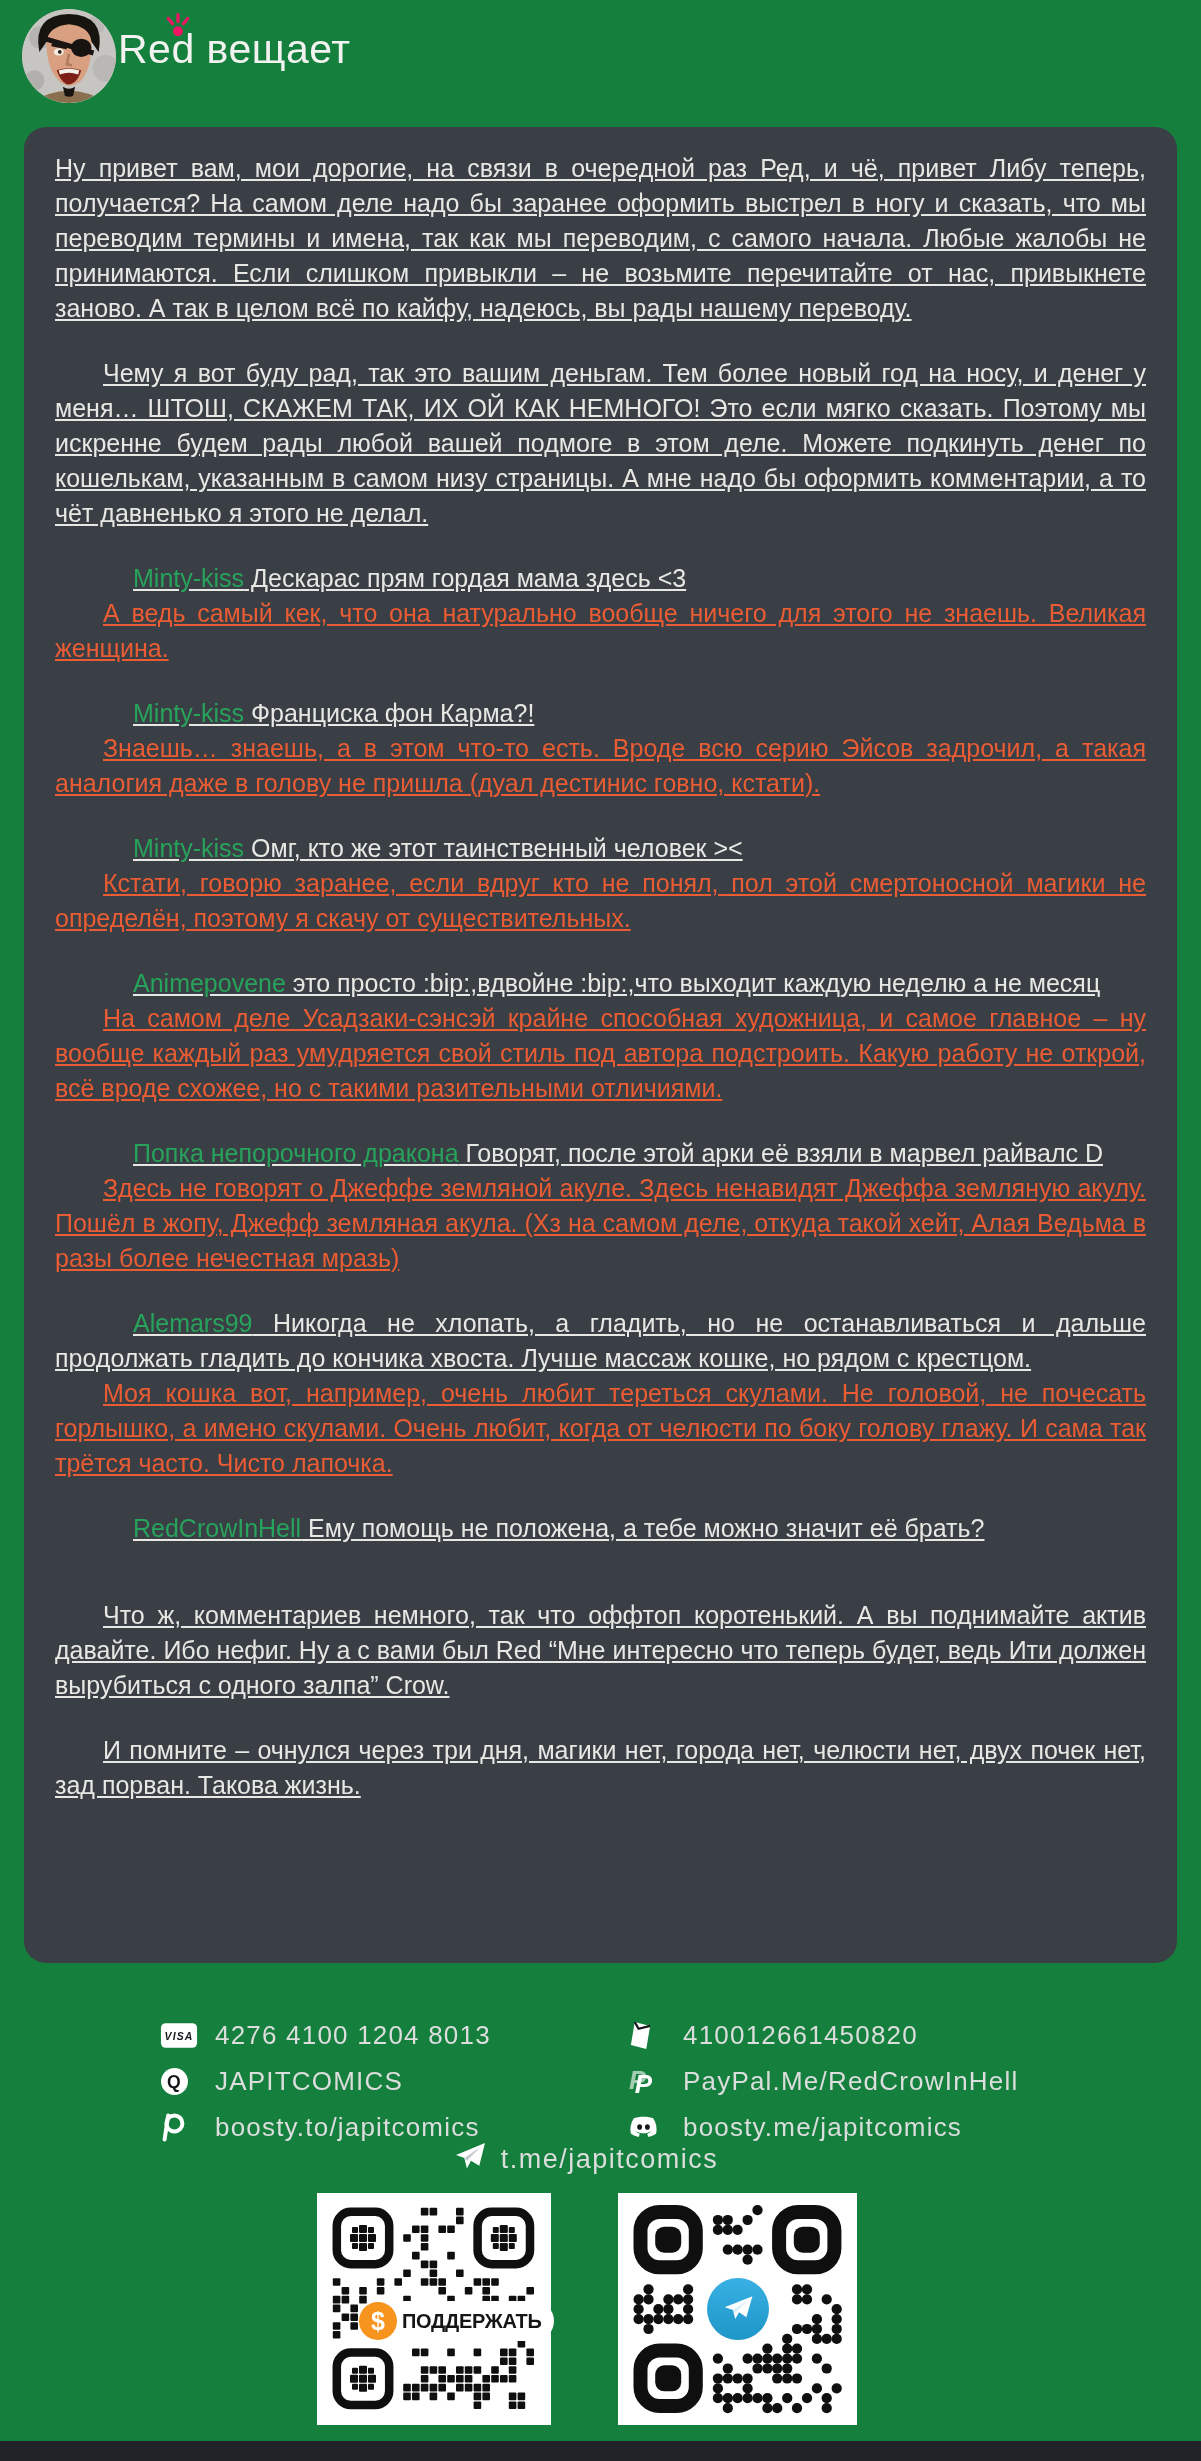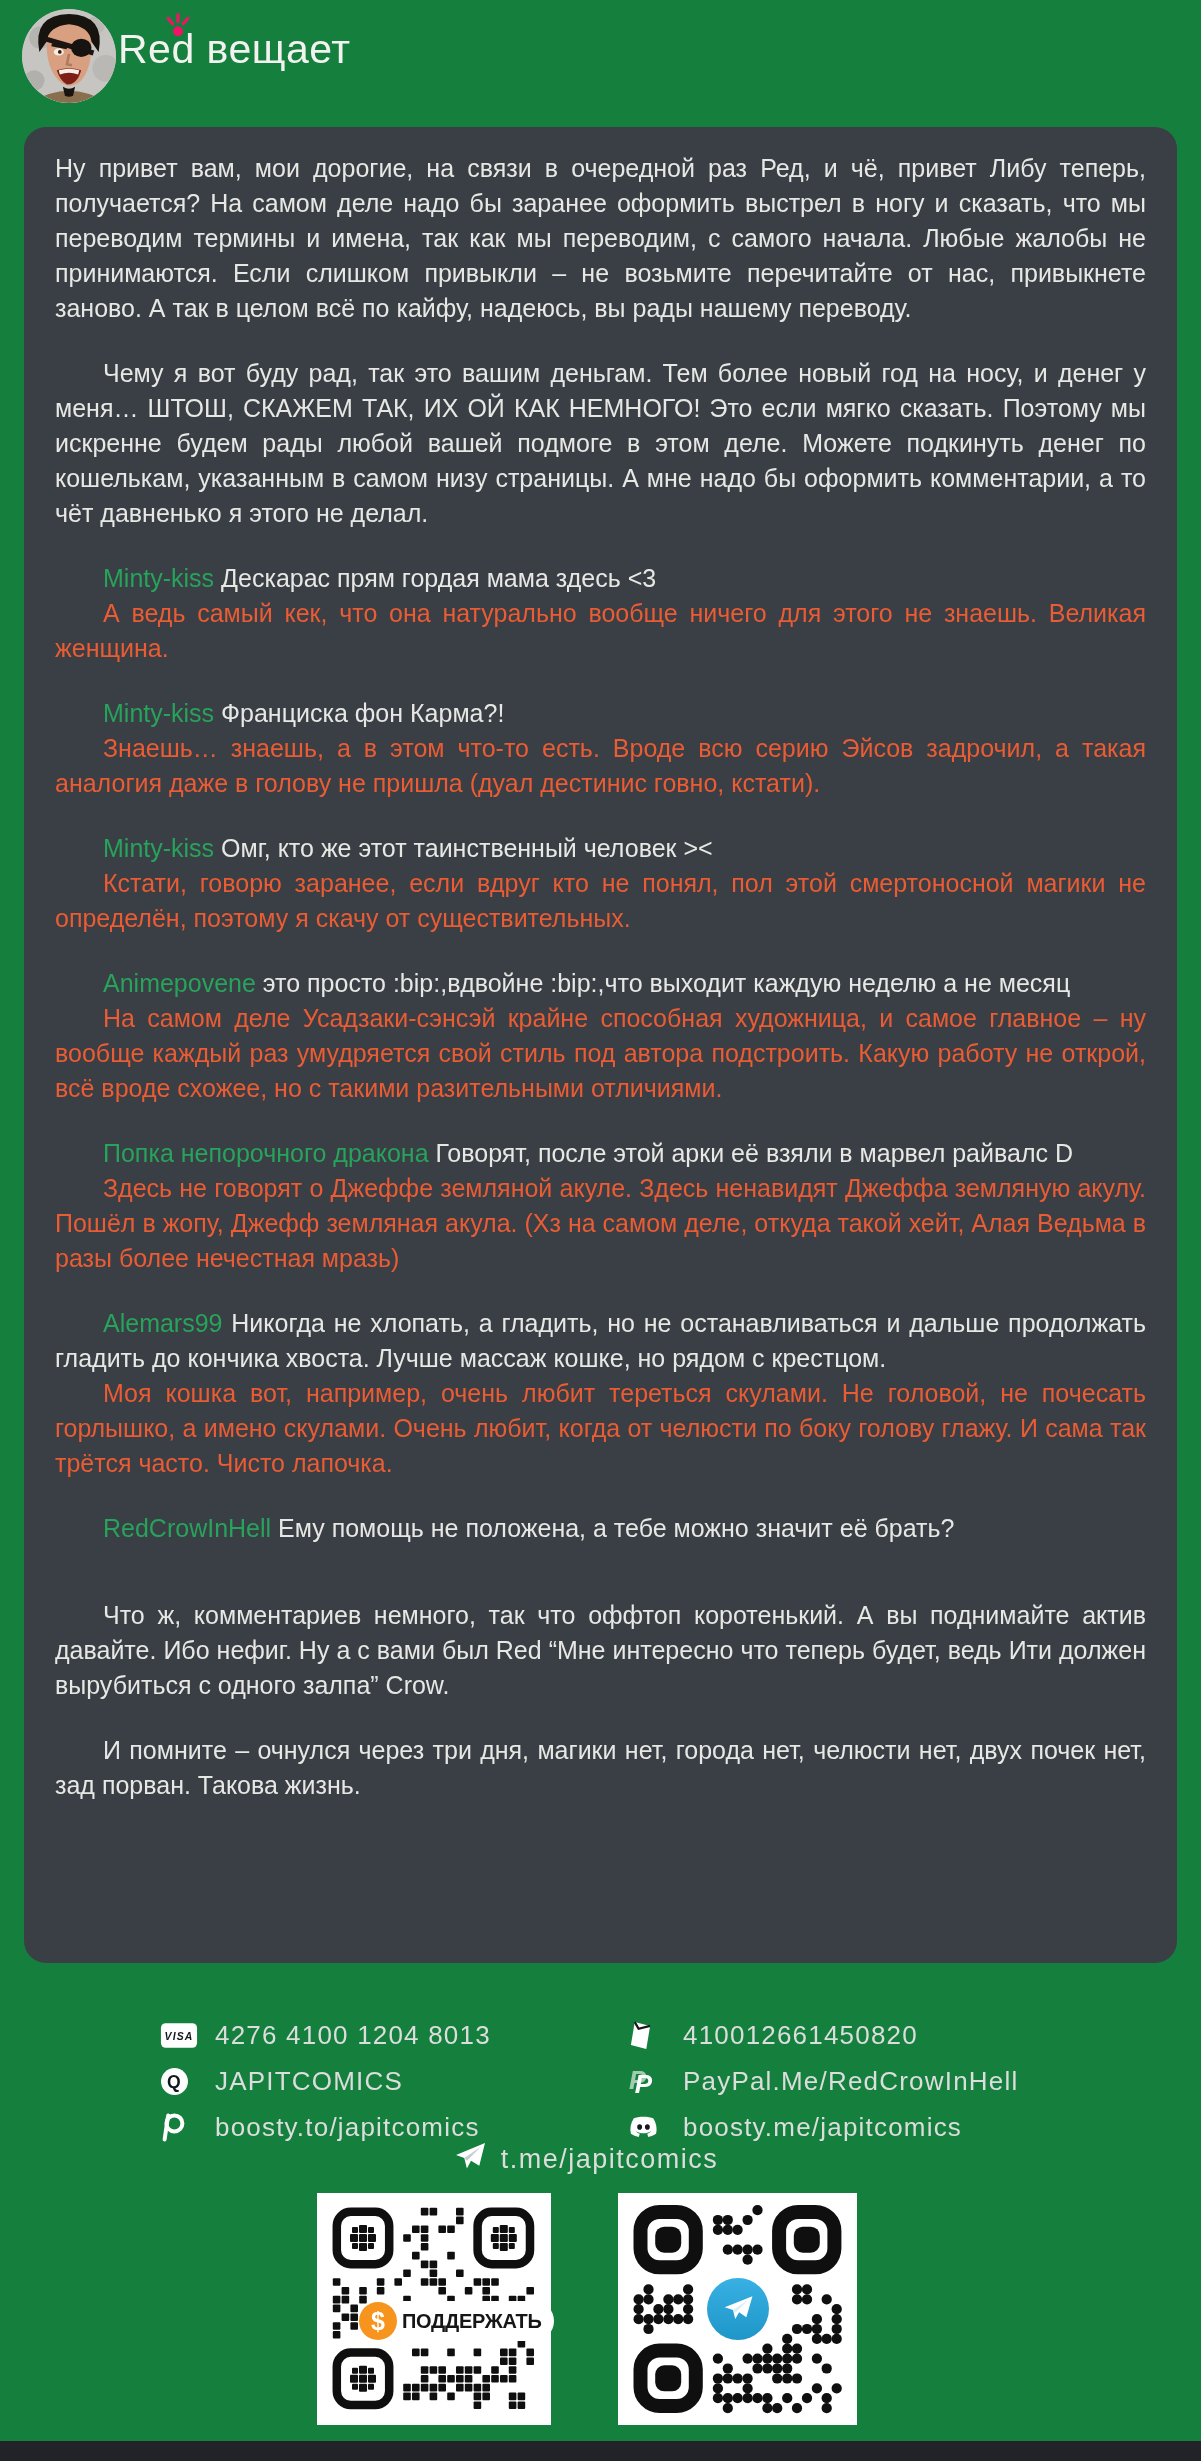--- a/index.html
+++ b/index.html
@@ -8,25 +8,25 @@
   
   .avatar{position:absolute;left:22px;top:9px;width:94px;height:94px;border-radius:50%;
           overflow:hidden;background:#c7c5c2;}
   .title{position:absolute;left:118px;top:26px;margin:0;font-size:41px;font-weight:400;
          color:#f2f2f0;letter-spacing:.5px;}
   .spark{position:absolute;left:46px;top:-22px;width:28px;height:28px;}
   
   .panel{position:absolute;left:24px;top:127px;width:1153px;height:1836px;background:#3a3e45;
          border-radius:22px;box-sizing:border-box;padding:24px 31px;color:#e7e8e4;
          font-size:25px;line-height:35px;text-align:justify;overflow:hidden;}
-  .panel p{margin:0 0 30px 0;}
+  .panel p{margin:0 0 30px 0;text-decoration:underline;}
   .indent{text-indent:48px;}
   .comment{margin:0 0 30px 0;}
   .comment-line{margin:0 !important;text-indent:48px;}
-  .user{color:#27a35b;}
+  .user{color:#27a35b;margin-left:30px;}
   .reply{margin:0 !important;text-indent:48px;color:#ea5c33;}
   .outro-start{margin-top:52px !important;}
   
   .pay-col{position:absolute;color:#dcdddd;font-size:26px;letter-spacing:1.2px;font-weight:400;}
   .pay-col.left{left:160px;top:2012px;}
   .pay-col.right{left:628px;top:2012px;}
   .pay-row{display:flex;align-items:center;height:46px;gap:15px;}
   .pay-row .ic{width:40px;display:flex;justify-content:flex-start;}
   .tg-row{position:absolute;top:2142px;left:0;width:1201px;display:flex;justify-content:center;
           align-items:center;gap:15px;color:#dcdddd;font-size:27px;letter-spacing:1.5px;

